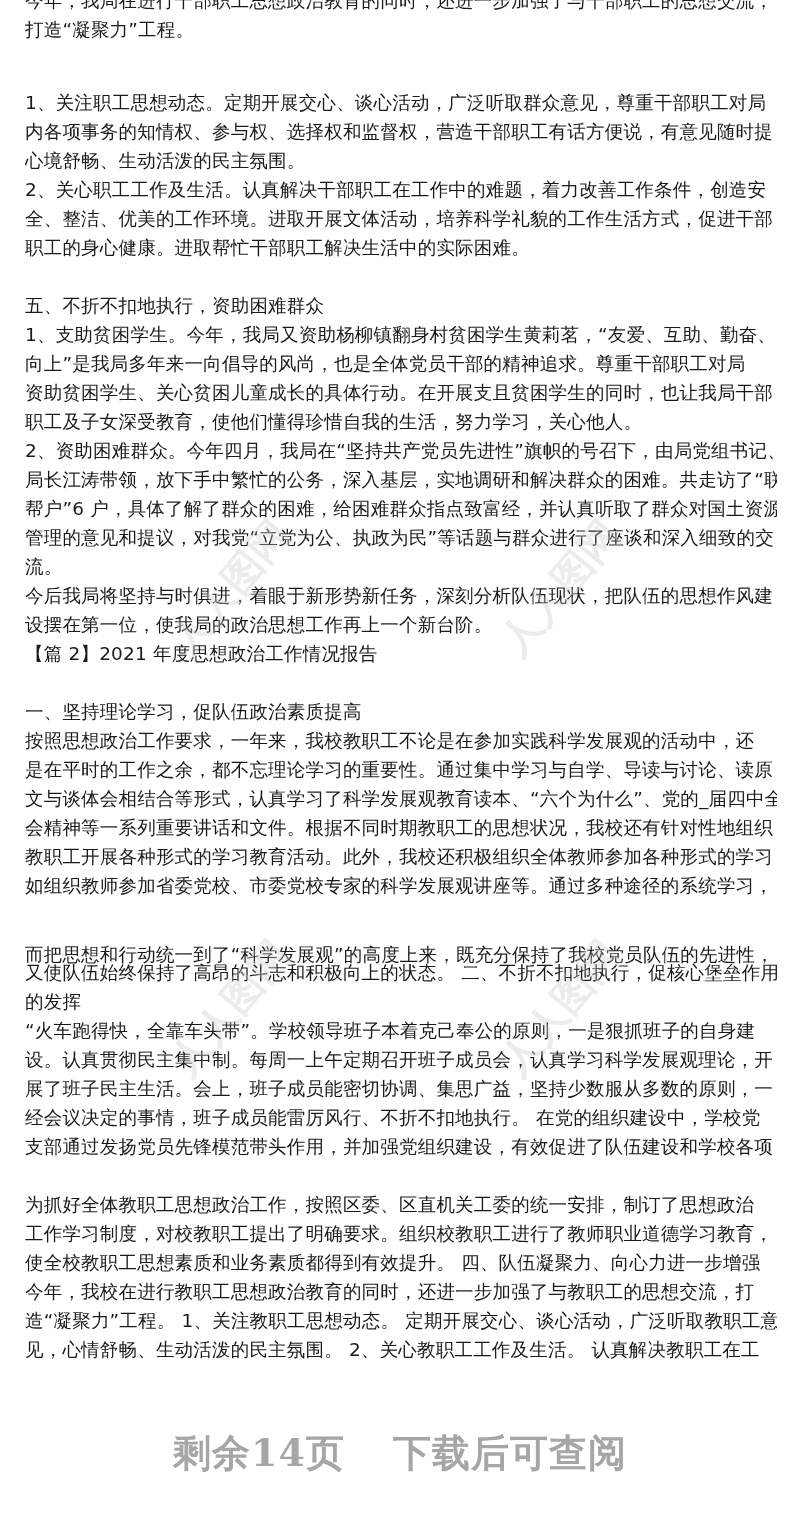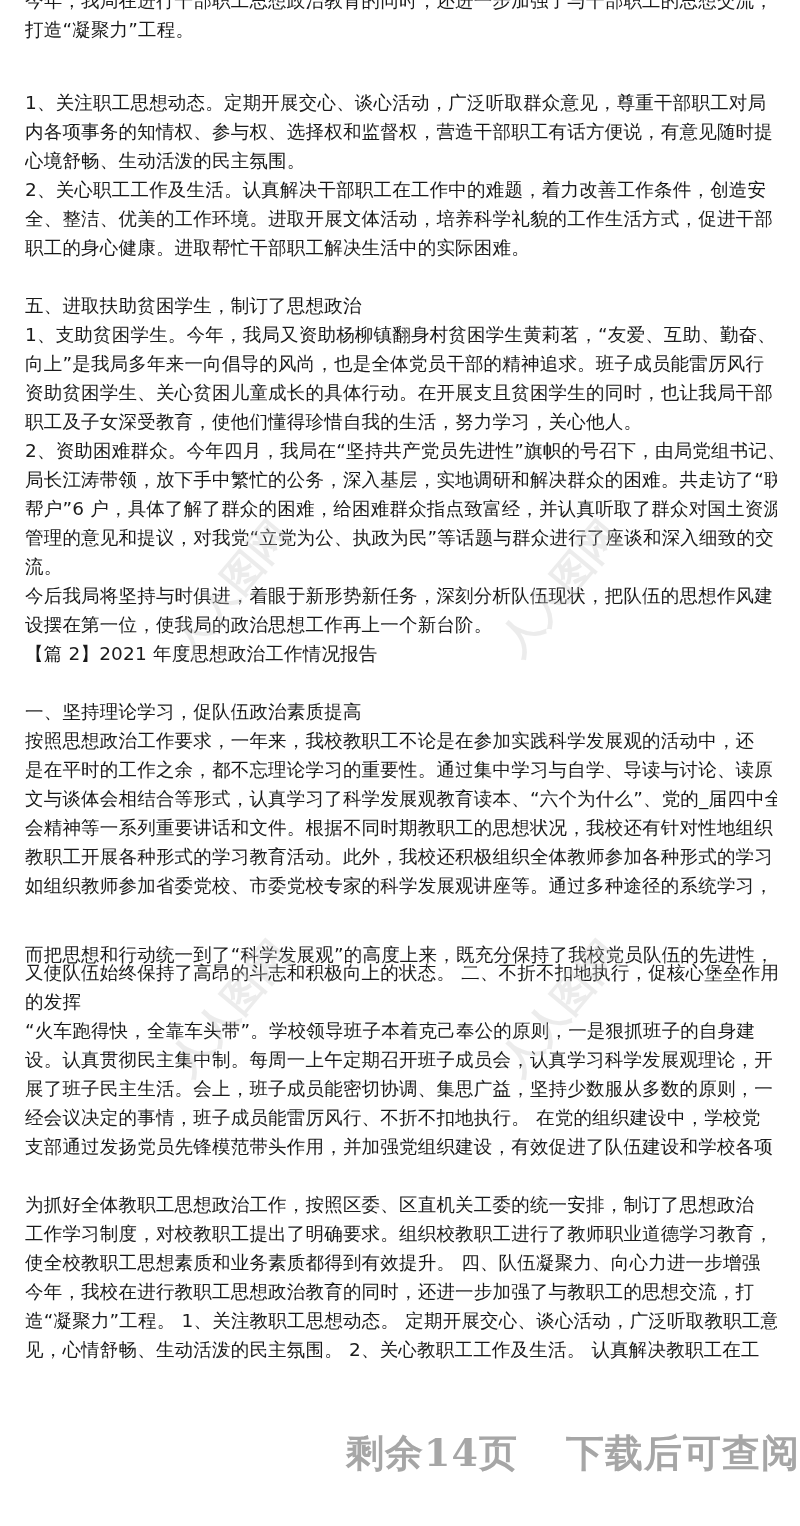--- a/index.html
+++ b/index.html
@@ -3,42 +3,42 @@
 <meta charset="utf-8">
 <style>
   html, body { margin: 0; padding: 0; background: #ffffff; }
   body { width: 800px; height: 1526px; position: relative; overflow: hidden;
          font-family: "DejaVu Sans", "Liberation Sans", sans-serif; color: #1a1a1a; }
   .page { position: absolute; left: 0; top: 0; width: 800px; height: 1526px; }
   .line { position: absolute; left: 25px; width: 752px; font-size: 18.5px; line-height: 29px;
           white-space: nowrap; overflow: hidden; text-align: justify; letter-spacing: 0.2px; }
   .watermark { position: absolute; color: rgba(200,200,200,0.35); font-size: 40px; transform: rotate(-50deg);
                pointer-events: none; font-weight: bold; }
-  .more { position: absolute; left: 0; width: 800px; top: 1428px; text-align: right;
+  .more { position: absolute; left: 0; width: 800px; top: 1428px; text-align: center;
           font-size: 38px; font-weight: bold; color: #a6a6a6; letter-spacing: 1px;
           font-family: "DejaVu Serif", "Liberation Serif", serif; }
   .more span { display: inline-block; }
   .more .gap { width: 48px; }
 </style>
 </head>
 <body>
 
 <div class="page" id="page">
 
   <div class="line" style="top:-14px">今年，我局在进行干部职工思想政治教育的同时，还进一步加强了与干部职工的思想交流，</div>
   <div class="line" style="top:15px">打造“凝聚力”工程。</div>
   <div class="line" style="top:88px">1、关注职工思想动态。定期开展交心、谈心活动，广泛听取群众意见，尊重干部职工对局</div>
   <div class="line" style="top:117px">内各项事务的知情权、参与权、选择权和监督权，营造干部职工有话方便说，有意见随时提，</div>
   <div class="line" style="top:146px">心境舒畅、生动活泼的民主氛围。</div>
   <div class="line" style="top:175px">2、关心职工工作及生活。认真解决干部职工在工作中的难题，着力改善工作条件，创造安</div>
   <div class="line" style="top:204px">全、整洁、优美的工作环境。进取开展文体活动，培养科学礼貌的工作生活方式，促进干部</div>
   <div class="line" style="top:233px">职工的身心健康。进取帮忙干部职工解决生活中的实际困难。</div>
-  <div class="line" style="top:291px">五、进取扶助贫困学生，制订了思想政治</div>
+  <div class="line" style="top:291px">五、不折不扣地执行，资助困难群众</div>
   <div class="line" style="top:320px">1、支助贫困学生。今年，我局又资助杨柳镇翻身村贫困学生黄莉茗，“友爱、互助、勤奋、</div>
-  <div class="line" style="top:349px">向上”是我局多年来一向倡导的风尚，也是全体党员干部的精神追求。班子成员能雷厉风行</div>
+  <div class="line" style="top:349px">向上”是我局多年来一向倡导的风尚，也是全体党员干部的精神追求。尊重干部职工对局</div>
   <div class="line" style="top:407px">职工及子女深受教育，使他们懂得珍惜自我的生活，努力学习，关心他人。</div>
   <div class="line" style="top:378px">资助贫困学生、关心贫困儿童成长的具体行动。在开展支且贫困学生的同时，也让我局干部</div>
   <div class="line" style="top:436px">2、资助困难群众。今年四月，我局在“坚持共产党员先进性”旗帜的号召下，由局党组书记、</div>
   <div class="line" style="top:465px">局长江涛带领，放下手中繁忙的公务，深入基层，实地调研和解决群众的困难。共走访了“联</div>
   <div class="line" style="top:494px">帮户”6 户，具体了解了群众的困难，给困难群众指点致富经，并认真听取了群众对国土资源</div>
   <div class="line" style="top:523px">管理的意见和提议，对我党“立党为公、执政为民”等话题与群众进行了座谈和深入细致的交</div>
   <div class="line" style="top:552px">流。</div>
   <div class="line" style="top:581px">今后我局将坚持与时俱进，着眼于新形势新任务，深刻分析队伍现状，把队伍的思想作风建</div>
   <div class="line" style="top:610px">设摆在第一位，使我局的政治思想工作再上一个新台阶。</div>
   <div class="line" style="top:639px">【篇 2】2021 年度思想政治工作情况报告</div>

